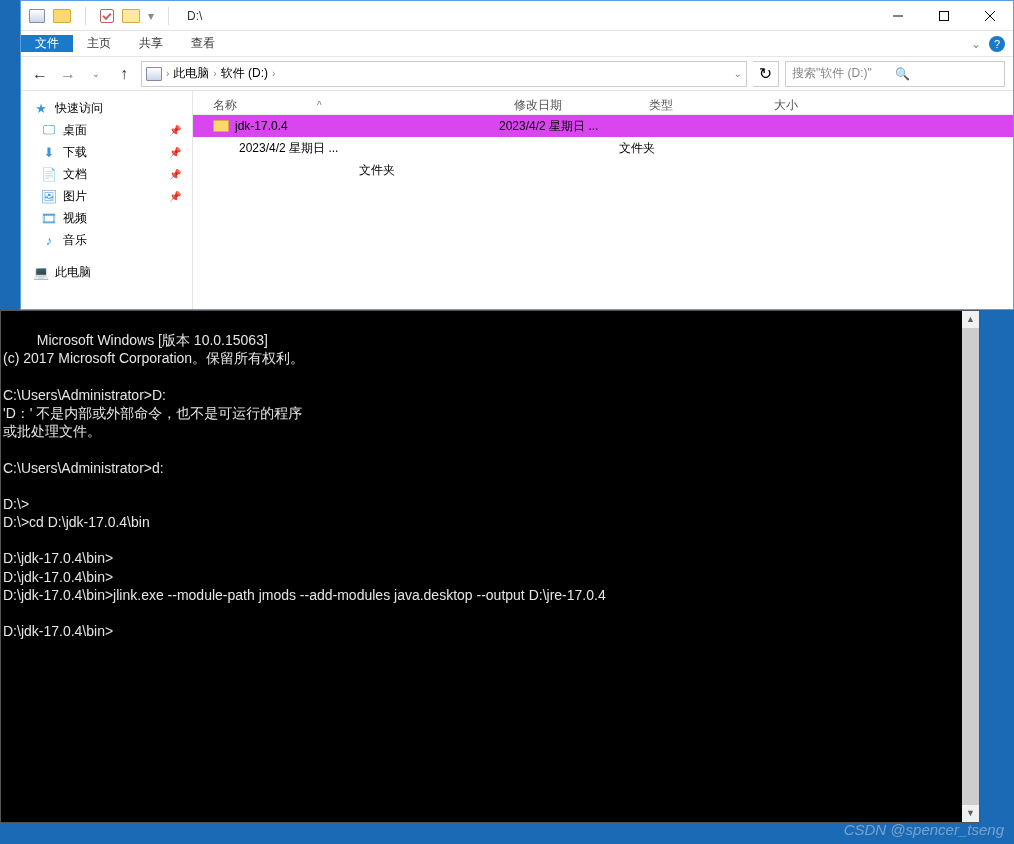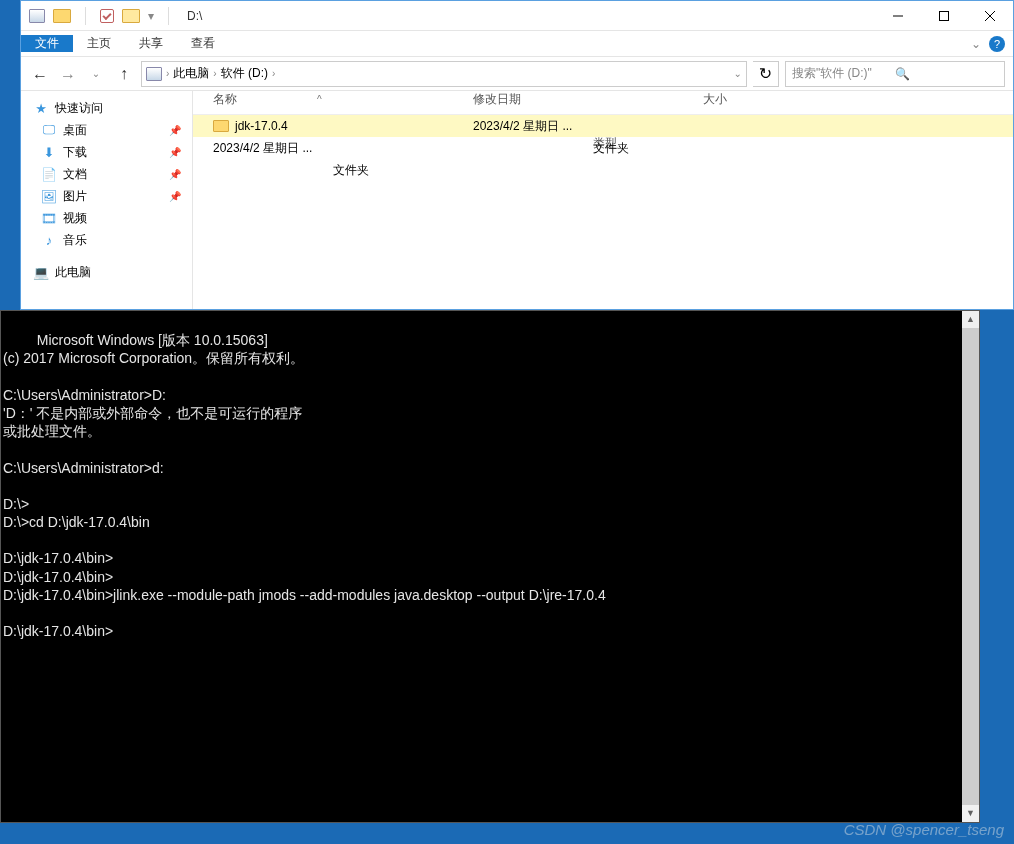--- a/index.html
+++ b/index.html
@@ -32,29 +32,29 @@
 .searchbox span { flex: 1; }
 
 .exp-body { flex: 1; display: flex; overflow: hidden; }
 .sidebar { width: 172px; border-right: 1px solid #e5e5e5; padding: 6px 0; font-size: 12px; overflow-y: auto; }
 .side-item { height: 22px; display: flex; align-items: center; gap: 6px; padding-left: 20px; cursor: pointer; }
 .side-item.quick { padding-left: 12px; }
 .side-pin { margin-left: auto; margin-right: 10px; color: #aaa; font-size: 10px; }
 .side-icon { width: 16px; height: 16px; display: flex; align-items: center; justify-content: center; font-size: 13px; }
 
 .file-area { flex: 1; display: flex; flex-direction: column; }
-.col-headers { height: 24px; display: flex; align-items: flex-start; font-size: 12px; color: #555; border-bottom: 1px solid #eee; padding-left: 20px; }
+.col-headers { height: 24px; display: flex; align-items: flex-end; font-size: 12px; color: #555; border-bottom: 1px solid #eee; padding-left: 20px; gap: 15px; }
 .col-headers .sort-icon { font-size: 10px; color: #777; margin-left: 80px; }
 .col-name { width: 260px; }
-.col-date { width: 120px; }
+.col-date { width: 120px; margin-left: 26px; }
 .col-type { width: 110px; margin-top: 44px; }
 .col-size { width: 80px; }
 .file-list { flex: 1; }
 .file-row { height: 22px; display: flex; align-items: center; font-size: 12px; padding-left: 20px; cursor: pointer; }
-.file-row.selected { background: #fef9c3; }
+.file-row.selected { background: #d946ef; }
 .folder-icon { width: 16px; height: 12px; background: #fdd870; border: 1px solid #d9a93e; border-radius: 1px; margin-right: 6px; }
 .file-row .col-name { display: flex; align-items: center; }
 
 .icon-folder-small { width: 18px; height: 14px; background: #fdd870; border: 1px solid #d9a93e; border-radius: 1px; }
 .icon-check { width: 14px; height: 14px; border: 1px solid #c06060; border-radius: 2px; position: relative; }
 .icon-check::after { content:''; position:absolute; left:2px; top:3px; width:6px; height:3px; border-left:2px solid #c06060; border-bottom:2px solid #c06060; transform: rotate(-45deg); }
 
 
 .cmd { position: absolute; left: 0; top: 310px; width: 980px; height: 513px; background: #000; border: 1px solid #555; display: flex; flex-direction: column; }
 .cmd-titlebar { height: 26px; background: #fff; display: flex; align-items: center; font-size: 12px; color: #000; border-bottom: 1px solid #ccc; }

